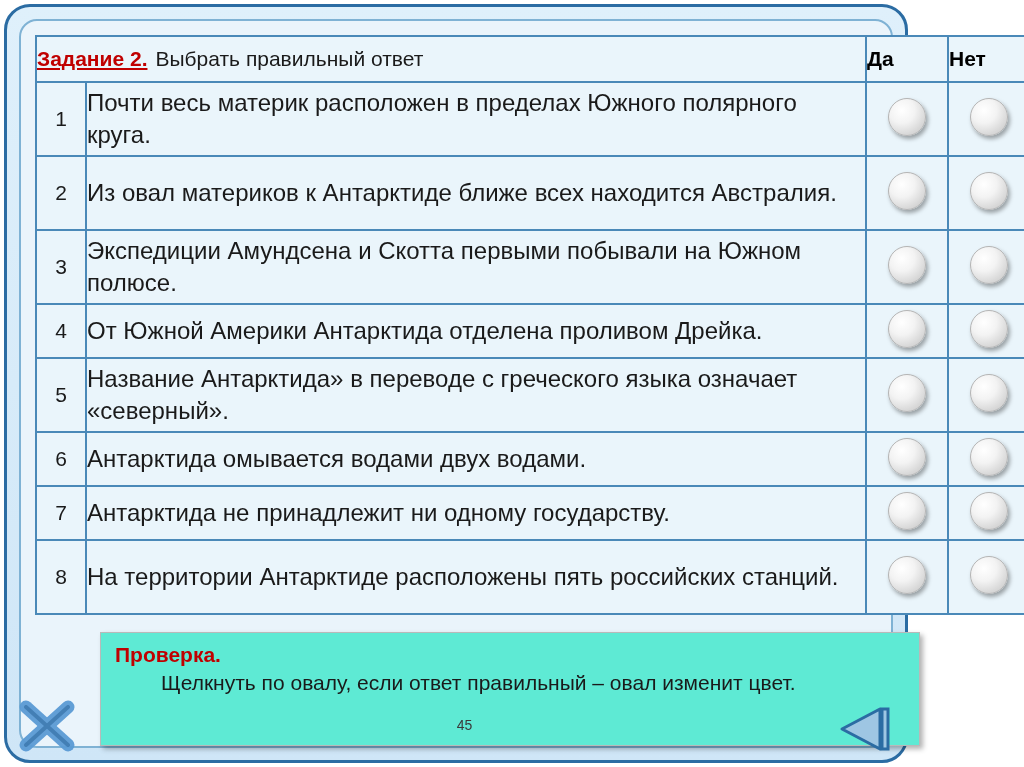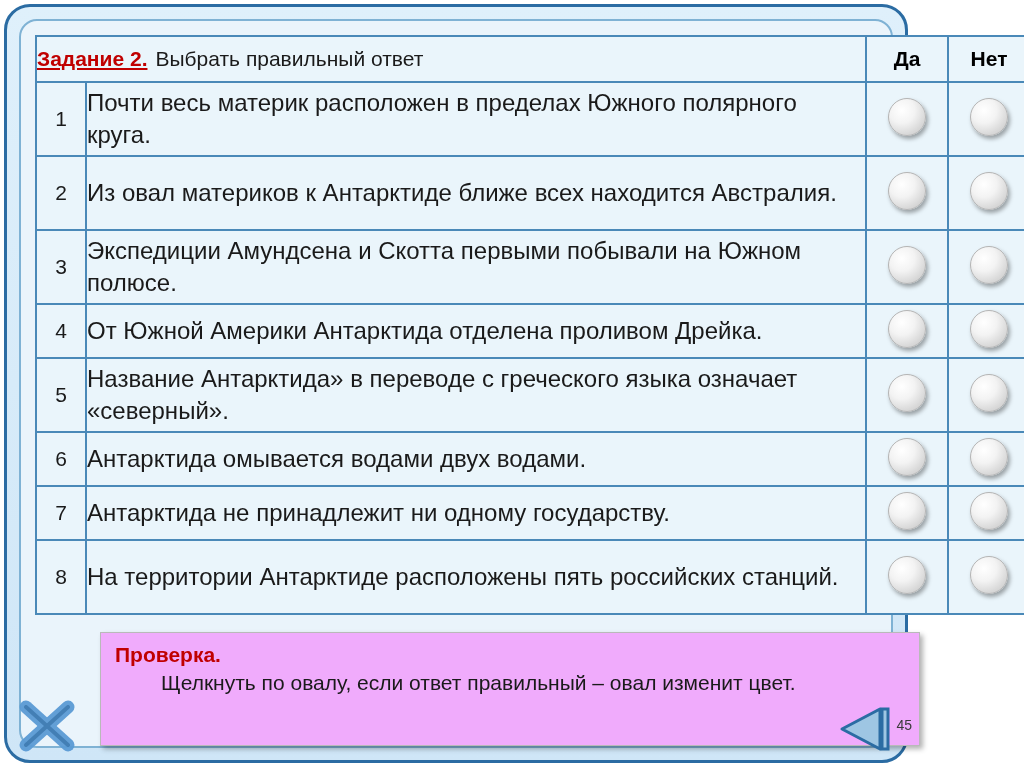--- a/index.html
+++ b/index.html
@@ -75,21 +75,21 @@
     font-weight: normal;
   }
   .hdr-task {
     color: #c00000;
     font-weight: bold;
     margin-right: 8px;
     text-decoration: underline;
     text-decoration-color: #c00000;
   }
   .hdr-center {
-    text-align: center;
+    text-align: left;
     font-weight: bold;
     font-size: 21px;
     height: 44px;
     border-radius: 22px;
   }
   .num-cell {
     text-align: center;
     font-size: 21px;
     color: #1a1a1a;
   }
@@ -115,21 +115,21 @@
   .row-h2 { height: 74px; }
   .row-h1 { height: 54px; }
 
   
   .note {
     position: absolute;
     left: 100px;
     top: 632px;
     width: 820px;
     height: 114px;
-    background: #f0abfc;
+    background: #5eead4;
     border: 1px solid #b9b9b9;
     box-shadow: 3px 3px 5px rgba(0,0,0,0.3);
     box-sizing: border-box;
     padding: 10px 14px 8px 14px;
   }
   .note-title {
     color: #c00000;
     font-size: 21px;
     font-weight: bold;
     margin: 0 0 2px 0;
@@ -138,21 +138,21 @@
     font-size: 21px;
     color: #1a1a1a;
     line-height: 1.3;
     margin-left: 46px;
   }
   .page-num {
     position: absolute;
     left: 17px;
     right: 0;
     bottom: 34px;
-    text-align: right;
+    text-align: center;
     font-size: 14px;
     color: #3a3a3a;
   }
   
   .x-icon {
     position: absolute;
     left: 14px;
     bottom: 10px;
     width: 66px;
     height: 62px;

